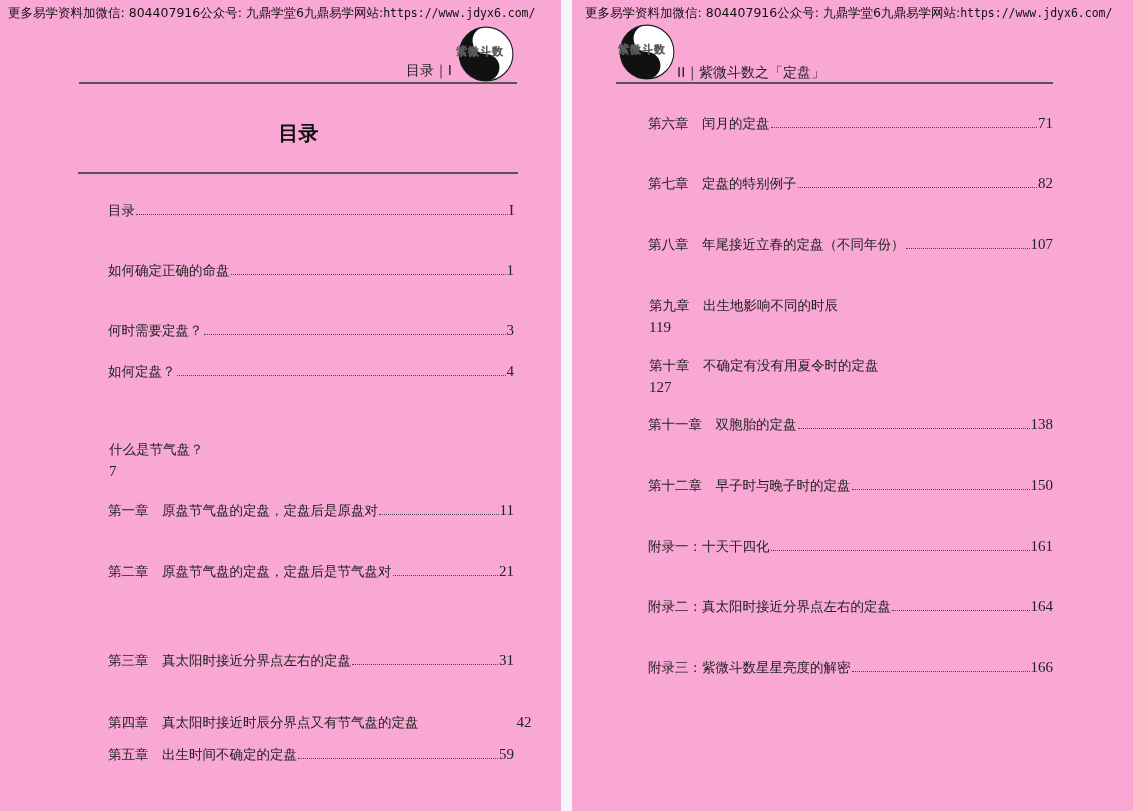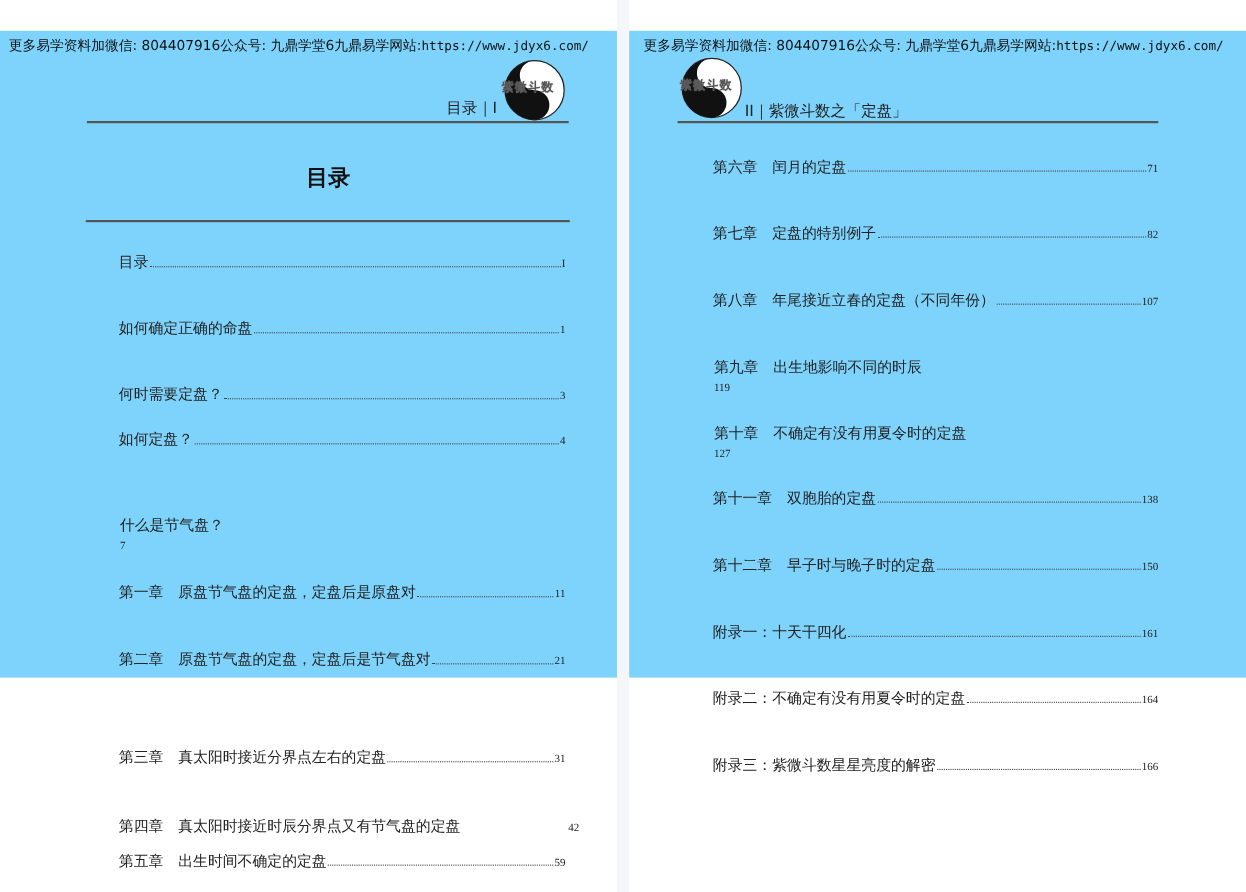--- a/index.html
+++ b/index.html
@@ -1,37 +1,37 @@
 <!DOCTYPE html>
 <html><head>
 <meta charset="utf-8">
 <style>
   html, body { margin:0; padding:0; }
   body { width:1133px; height:811px; background:#ffffff; position:relative; overflow:hidden;
          font-family:"DejaVu Sans", sans-serif; color:#1a1a1a; }
-  .page { position:absolute; top:0; height:588px; background:#7dd3fc;margin-top:28px; }
+  .page { position:absolute; top:0; height:811px; background:#f9a8d4; }
   #page-left { left:0; width:561px; }
   #page-right { left:572px; width:561px; }
   .gutter { position:absolute; left:561px; top:0; width:11px; height:811px; background:#f5f6f9; }
   .watermark { position:absolute; top:5px; font-family:"DejaVu Sans", sans-serif; font-size:12.5px;
                color:#111; white-space:nowrap; letter-spacing:0px; }
   .watermark .url { font-family:"DejaVu Sans Mono", monospace; font-size:11.5px; }
   #page-left .watermark { left:8px; }
   #page-right .watermark { left:13px; }
   .rule { position:absolute; height:1.5px; background:#555; }
   .running-head { position:absolute; font-size:14px; color:#222; white-space:nowrap; }
   .yinyang { position:absolute; width:56px; height:56px; }
   .yy-label { position:absolute; font-size:11px; color:#555; font-weight:bold; letter-spacing:1px;
               text-shadow:0 0 1px #999; white-space:nowrap; }
   .toc-title { position:absolute; left:0; width:597px; text-align:center; top:120px;
                font-size:20px; font-weight:bold; color:#111; }
   .toc-item { position:absolute; display:flex; align-items:baseline; font-size:13.5px; color:#222; }
   .toc-item .lbl { white-space:pre; }
   .toc-item .dots { flex:1; border-bottom:1.2px dotted #444; margin:0 1px 3px 1px; height:0; }
-  .toc-item .pg { font-family:"Liberation Serif", serif; font-size:10px; }
+  .toc-item .pg { font-family:"Liberation Serif", serif; font-size:15px; }
   #page-left .toc-item { left:108px; width:406px; }
   #page-right .toc-item { left:76px; width:405px; }
 </style>
 </head>
 <body>
 
 <div class="page" id="page-left">
   <div class="watermark">
     <span>更多易学资料加微信: 804407916公众号: 九鼎学堂6九鼎易学网站:</span><span class="url">https://www.jdyx6.com/</span>
   </div>
@@ -156,21 +156,21 @@
       <span class="lbl">第十二章　早子时与晚子时的定盘</span>
       <span class="dots"></span>
       <span class="pg">150</span>
     </div>
   <div class="toc-item" style="top:538px;">
       <span class="lbl">附录一：十天干四化</span>
       <span class="dots"></span>
       <span class="pg">161</span>
     </div>
   <div class="toc-item" style="top:598px;">
-      <span class="lbl">附录二：不确定有没有用夏令时的定盘</span>
+      <span class="lbl">附录二：真太阳时接近分界点左右的定盘</span>
       <span class="dots"></span>
       <span class="pg">164</span>
     </div>
   <div class="toc-item" style="top:659px;">
       <span class="lbl">附录三：紫微斗数星星亮度的解密</span>
       <span class="dots"></span>
       <span class="pg">166</span>
     </div>
 </div>
 

